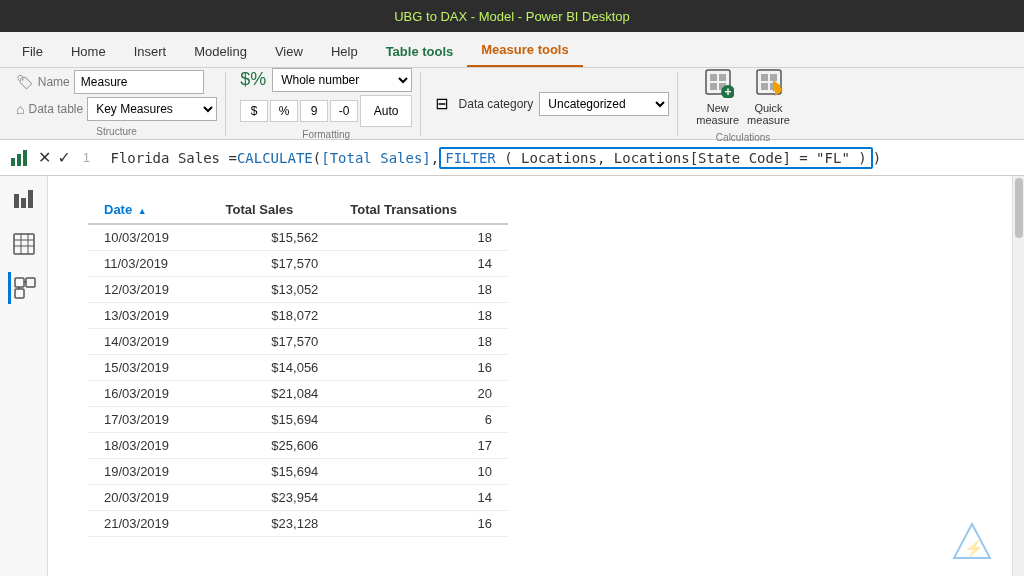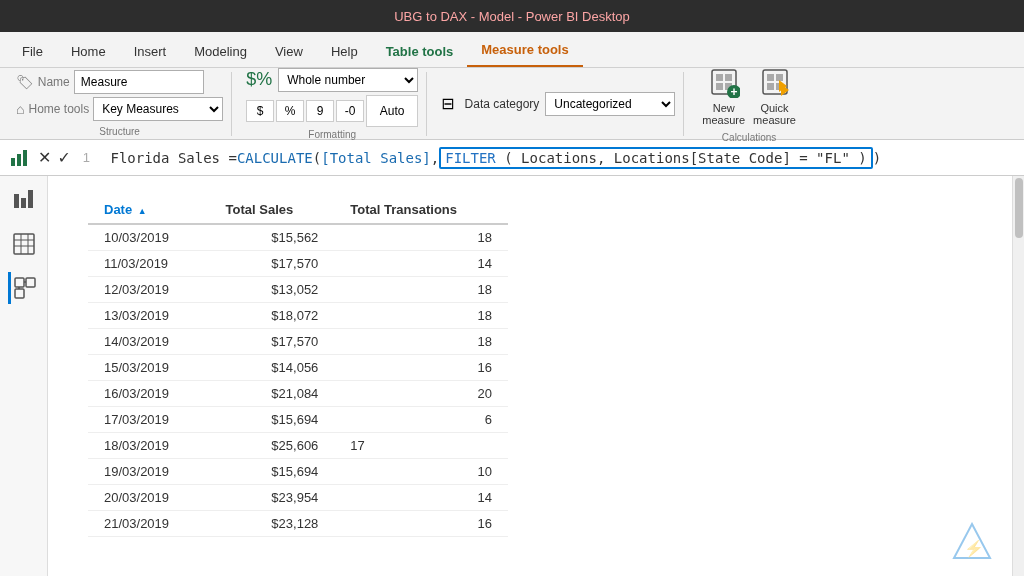--- a/index.html
+++ b/index.html
@@ -5,21 +5,21 @@
     * { margin: 0; padding: 0; box-sizing: border-box; }
     body { width: 1024px; height: 576px; overflow: hidden; font-family: 'Segoe UI', Arial, sans-serif; font-size: 13px; background: #fff; }
 
     
     .title-bar {
       background: #2d2d2d;
       height: 32px;
       display: flex;
       align-items: center;
       justify-content: center;
-      color: #fca5a5;
+      color: #bef264;
       font-size: 13px;
     }
 
     
     .ribbon-tabs {
       background: #f3f3f3;
       height: 36px;
       display: flex;
       align-items: flex-end;
       border-bottom: 1px solid #d0d0d0;
@@ -370,21 +370,21 @@
     <div class="field-row">
       <div class="name-icon">
         <span class="icon-sym">🏷</span>
         <span>Name</span>
       </div>
       <input class="field-input" type="text" value="Measure" style="">
     </div>
     <div class="field-row">
       <div class="name-icon">
         <span class="icon-sym">⌂</span>
-        <span>Home tools</span>
+        <span>Data table</span>
       </div>
       <select class="field-select" style="width:130px">
         <option>Key Measures</option>
       </select>
     </div>
     <div class="group-label">Structure</div>
   </div>
 
   <div class="ribbon-group">
     <div class="format-top">
@@ -559,21 +559,21 @@
             <td style="text-align: right;">20</td>
           </tr>
           <tr>
             <td>17/03/2019</td>
             <td style="text-align: right;">$15,694</td>
             <td style="text-align: right;">6</td>
           </tr>
           <tr>
             <td>18/03/2019</td>
             <td style="text-align: right;">$25,606</td>
-            <td style="">17</td>
+            <td style="text-align: right;">17</td>
           </tr>
           <tr>
             <td>19/03/2019</td>
             <td style="text-align: right;">$15,694</td>
             <td style="text-align: right;">10</td>
           </tr>
           <tr>
             <td>20/03/2019</td>
             <td style="text-align: right;">$23,954</td>
             <td style="text-align: right;">14</td>

